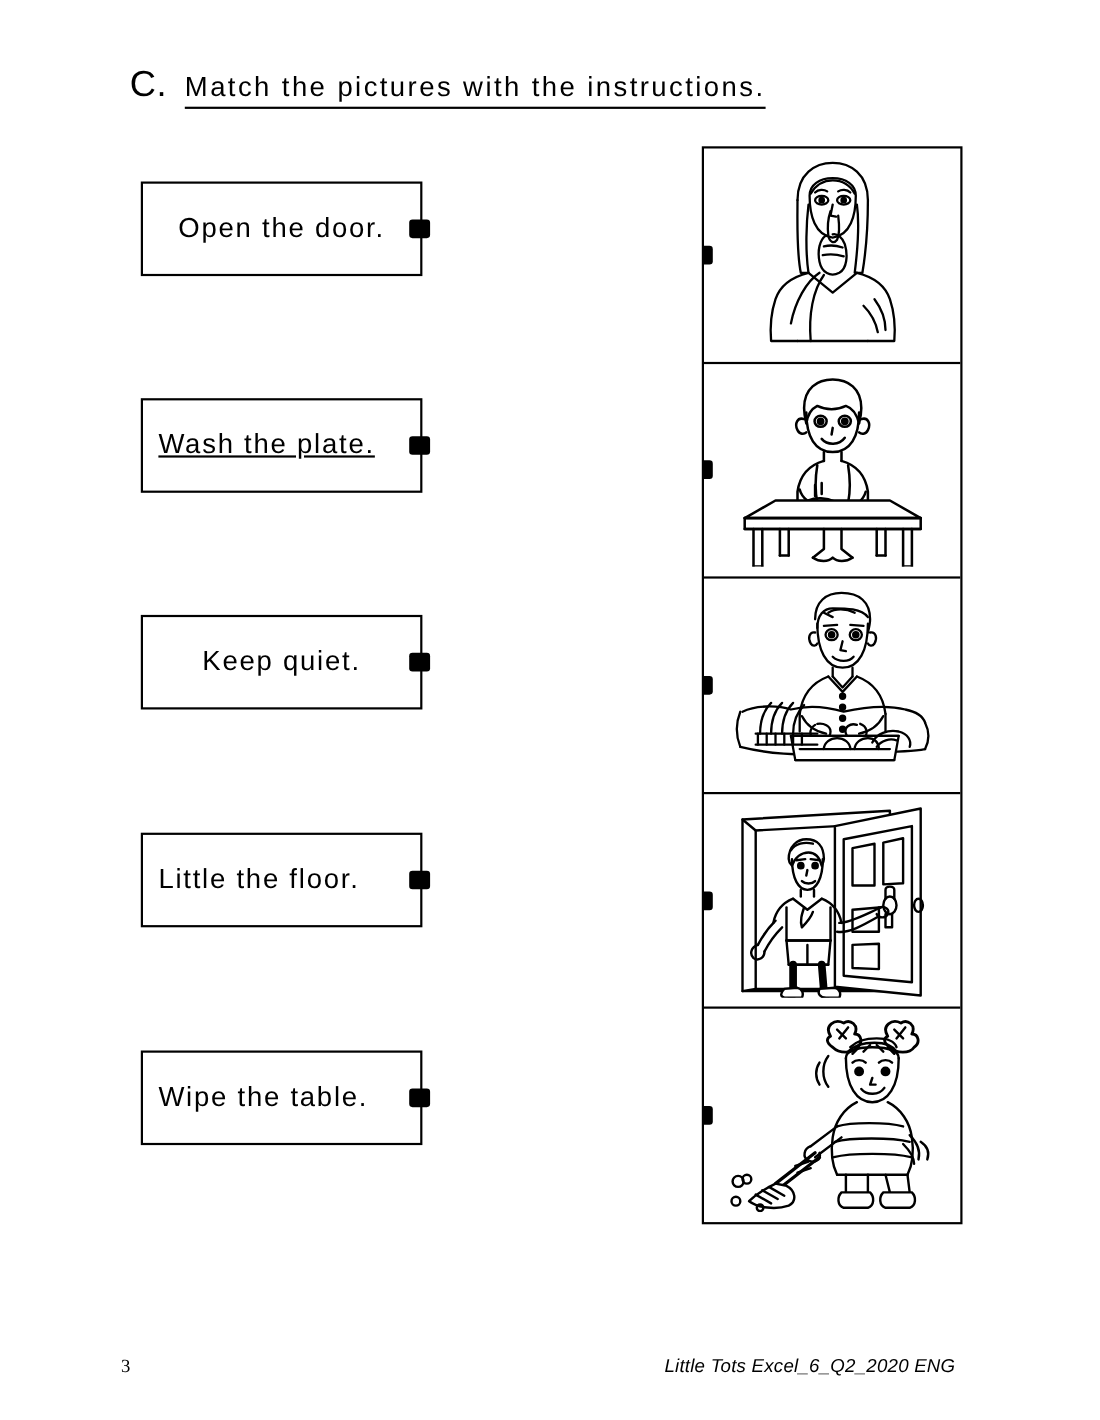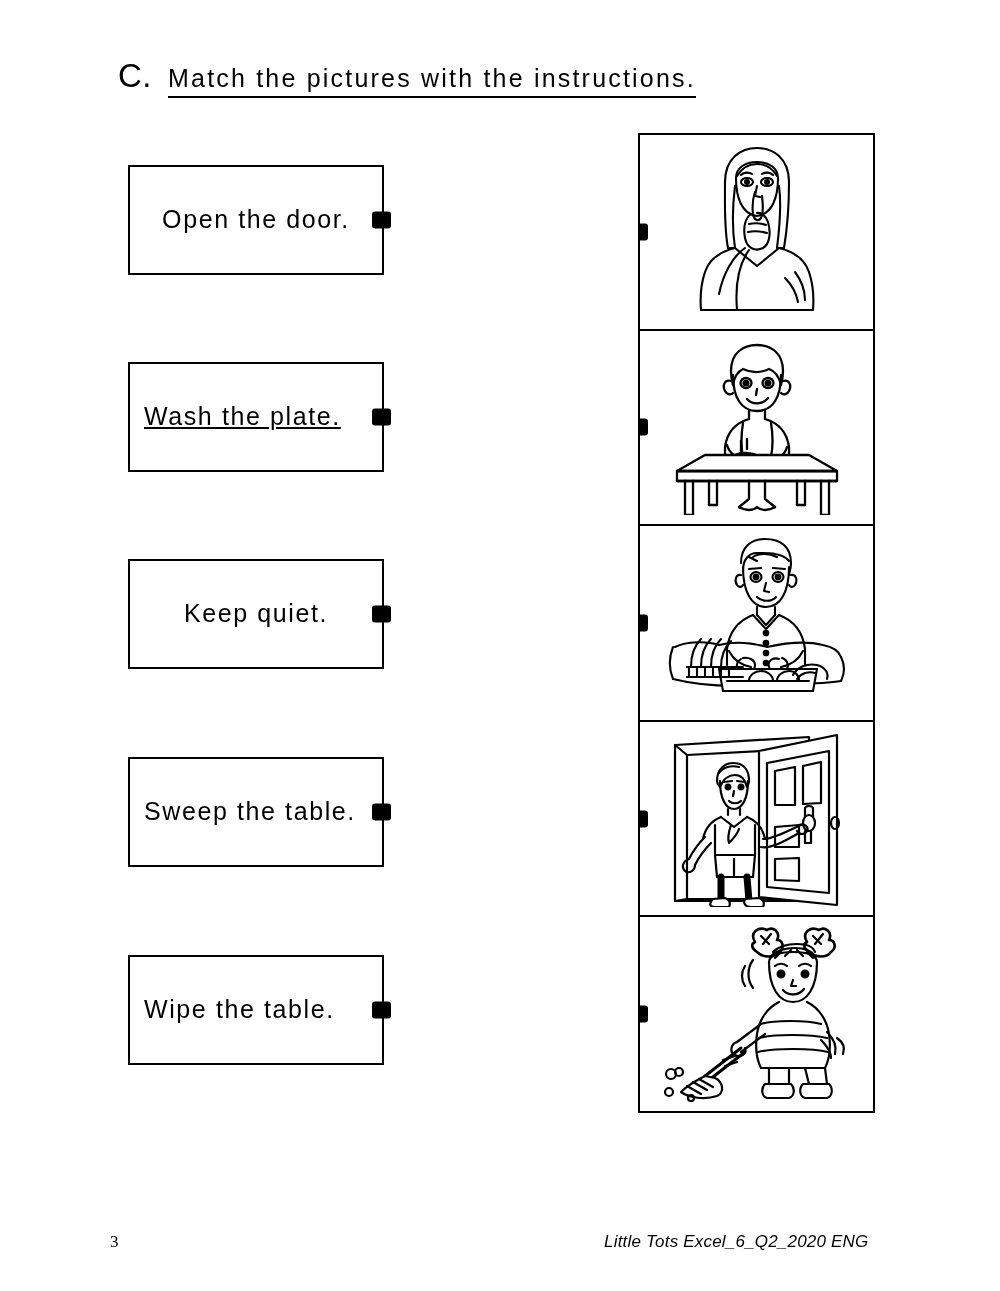--- a/index.html
+++ b/index.html
@@ -42,21 +42,21 @@
     margin-left: 16px;
     border-bottom: 2px solid #000;
     padding-bottom: 3px;
   }
 
   
   .prompt-box {
     position: absolute;
     left: 128px;
     width: 256px;
-    height: 110px;
+    height: 86px;
     border: 2px solid #000000;
     background: #ffffff;
     box-sizing: border-box;
     display: flex;
     align-items: center;
   }
   .prompt-text {
     width: 100%;
     font-size: 25px;
     letter-spacing: 1.6px;
@@ -163,21 +163,21 @@
     <span class="prompt-text align-left">Wash the plate.</span>
     <span class="knob right-edge"></span>
   </div>
 
   <div class="prompt-box" style="top:559px;align-items:center;">
     <span class="prompt-text align-center">Keep quiet.</span>
     <span class="knob right-edge"></span>
   </div>
 
   <div class="prompt-box" style="top:757px;">
-    <span class="prompt-text align-left">Sweep the table.</span>
+    <span class="prompt-text align-left">Little the floor.</span>
     <span class="knob right-edge"></span>
   </div>
 
   <div class="prompt-box" style="top:955px;">
     <span class="prompt-text align-left">Wipe the table.</span>
     <span class="knob right-edge"></span>
   </div>
 
   <div id="picture-column">
 

